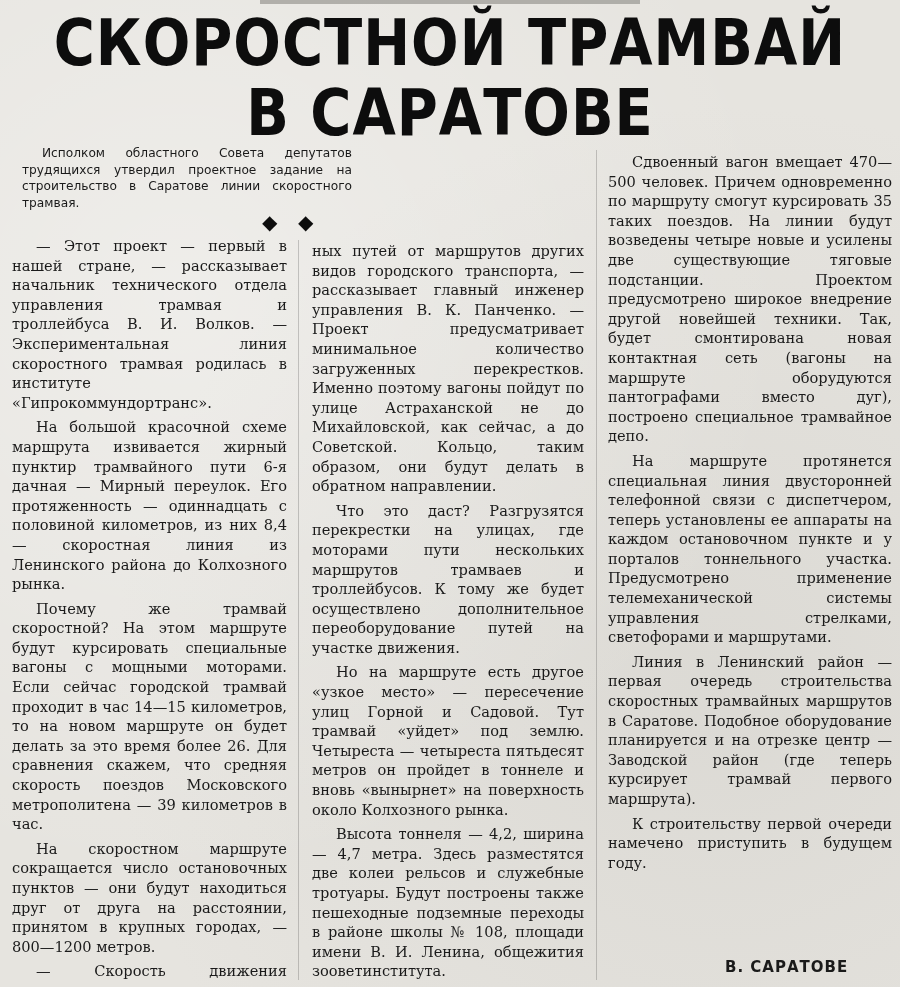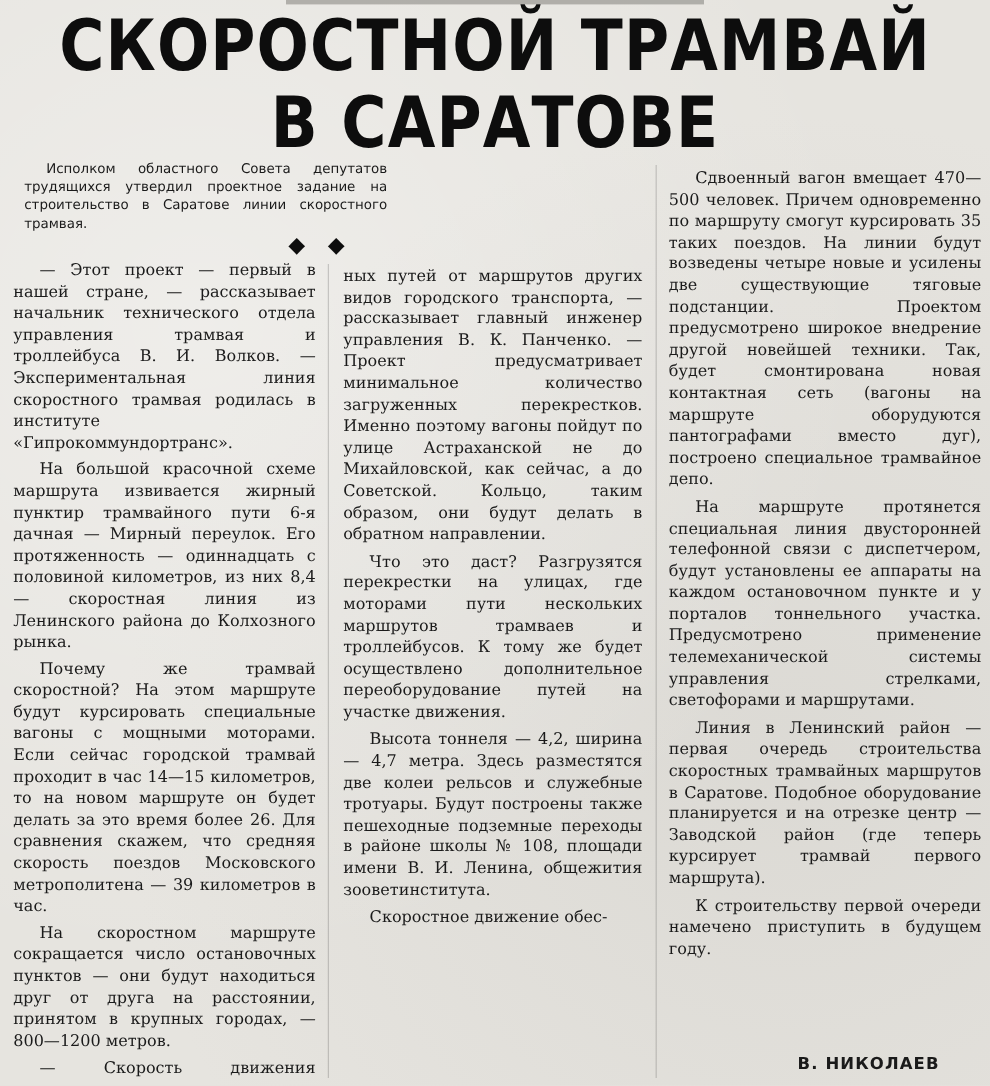--- a/index.html
+++ b/index.html
@@ -81,25 +81,26 @@
     <p>— Этот проект — первый в нашей стране, — рассказывает начальник технического отдела управления трамвая и троллейбуса В. И. Волков. — Экспериментальная линия скоростного трамвая родилась в институте «Гипрокоммундортранс».</p>
     <p>На большой красочной схеме маршрута извивается жирный пунктир трамвайного пути 6-я дачная — Мирный переулок. Его протяженность — одиннадцать с половиной километров, из них 8,4 — скоростная линия из Ленинского района до Колхозного рынка.</p>
     <p>Почему же трамвай скоростной? На этом маршруте будут курсировать специальные вагоны с мощными моторами. Если сейчас городской трамвай проходит в час 14—15 километров, то на новом маршруте он будет делать за это время более 26. Для сравнения скажем, что средняя скорость поездов Московского метрополитена — 39 километров в час.</p>
     <p>На скоростном маршруте сокращается число остановочных пунктов — они будут находиться друг от друга на расстоянии, принятом в крупных городах, — 800—1200 метров.</p>
     <p>— Скорость движения значительно увеличится и благодаря обособлению трамвай-</p>
   </div>
 
   <div class="col c2">
     <p class="cont">ных путей от маршрутов других видов городского транспорта, — рассказывает главный инженер управления В. К. Панченко. — Проект предусматривает минимальное количество загруженных перекрестков. Именно поэтому вагоны пойдут по улице Астраханской не до Михайловской, как сейчас, а до Советской. Кольцо, таким образом, они будут делать в обратном направлении.</p>
     <p>Что это даст? Разгрузятся перекрестки на улицах, где моторами пути нескольких маршрутов трамваев и троллейбусов. К тому же будет осуществлено дополнительное переоборудование путей на участке движения.</p>
+    <p>Но на маршруте есть другое «узкое место» — пересечение улиц Горной и Садовой. Тут трамвай «уйдет» под землю. Четыреста — четыреста пятьдесят метров он пройдет в тоннеле и вновь «вынырнет» на поверхность около Колхозного рынка.</p>
     <p>Высота тоннеля — 4,2, ширина — 4,7 метра. Здесь разместятся две колеи рельсов и служебные тротуары. Будут построены также пешеходные подземные переходы в районе школы № 108, площади имени В. И. Ленина, общежития зооветинститута.</p>
     <p>Скоростное движение обес-</p>
   </div>
 
   <div class="col c3">
     <p>Сдвоенный вагон вмещает 470—500 человек. Причем одновременно по маршруту смогут курсировать 35 таких поездов. На линии будут возведены четыре новые и усилены две существующие тяговые подстанции. Проектом предусмотрено широкое внедрение другой новейшей техники. Так, будет смонтирована новая контактная сеть (вагоны на маршруте оборудуются пантографами вместо дуг), построено специальное трамвайное депо.</p>
-    <p>На маршруте протянется специальная линия двусторонней телефонной связи с диспетчером, будут установлены ее аппараты на каждом остановочном пункте и у порталов тоннельного участка. Предусмотрено применение телемеханической системы управления стрелками, светофорами и маршрутами.</p>
+    <p>На маршруте протянется специальная линия двусторонней телефонной связи с диспетчером, теперь установлены ее аппараты на каждом остановочном пункте и у порталов тоннельного участка. Предусмотрено применение телемеханической системы управления стрелками, светофорами и маршрутами.</p>
     <p>Линия в Ленинский район — первая очередь строительства скоростных трамвайных маршрутов в Саратове. Подобное оборудование планируется и на отрезке центр — Заводской район (где теперь курсирует трамвай первого маршрута).</p>
     <p>К строительству первой очереди намечено приступить в будущем году.</p>
   </div>
 
-  <div class="signature">В. НИКОЛАЕВ</div>
+  <div class="signature">В. САРАТОВЕ</div>
 </div>
 
 </body></html>

